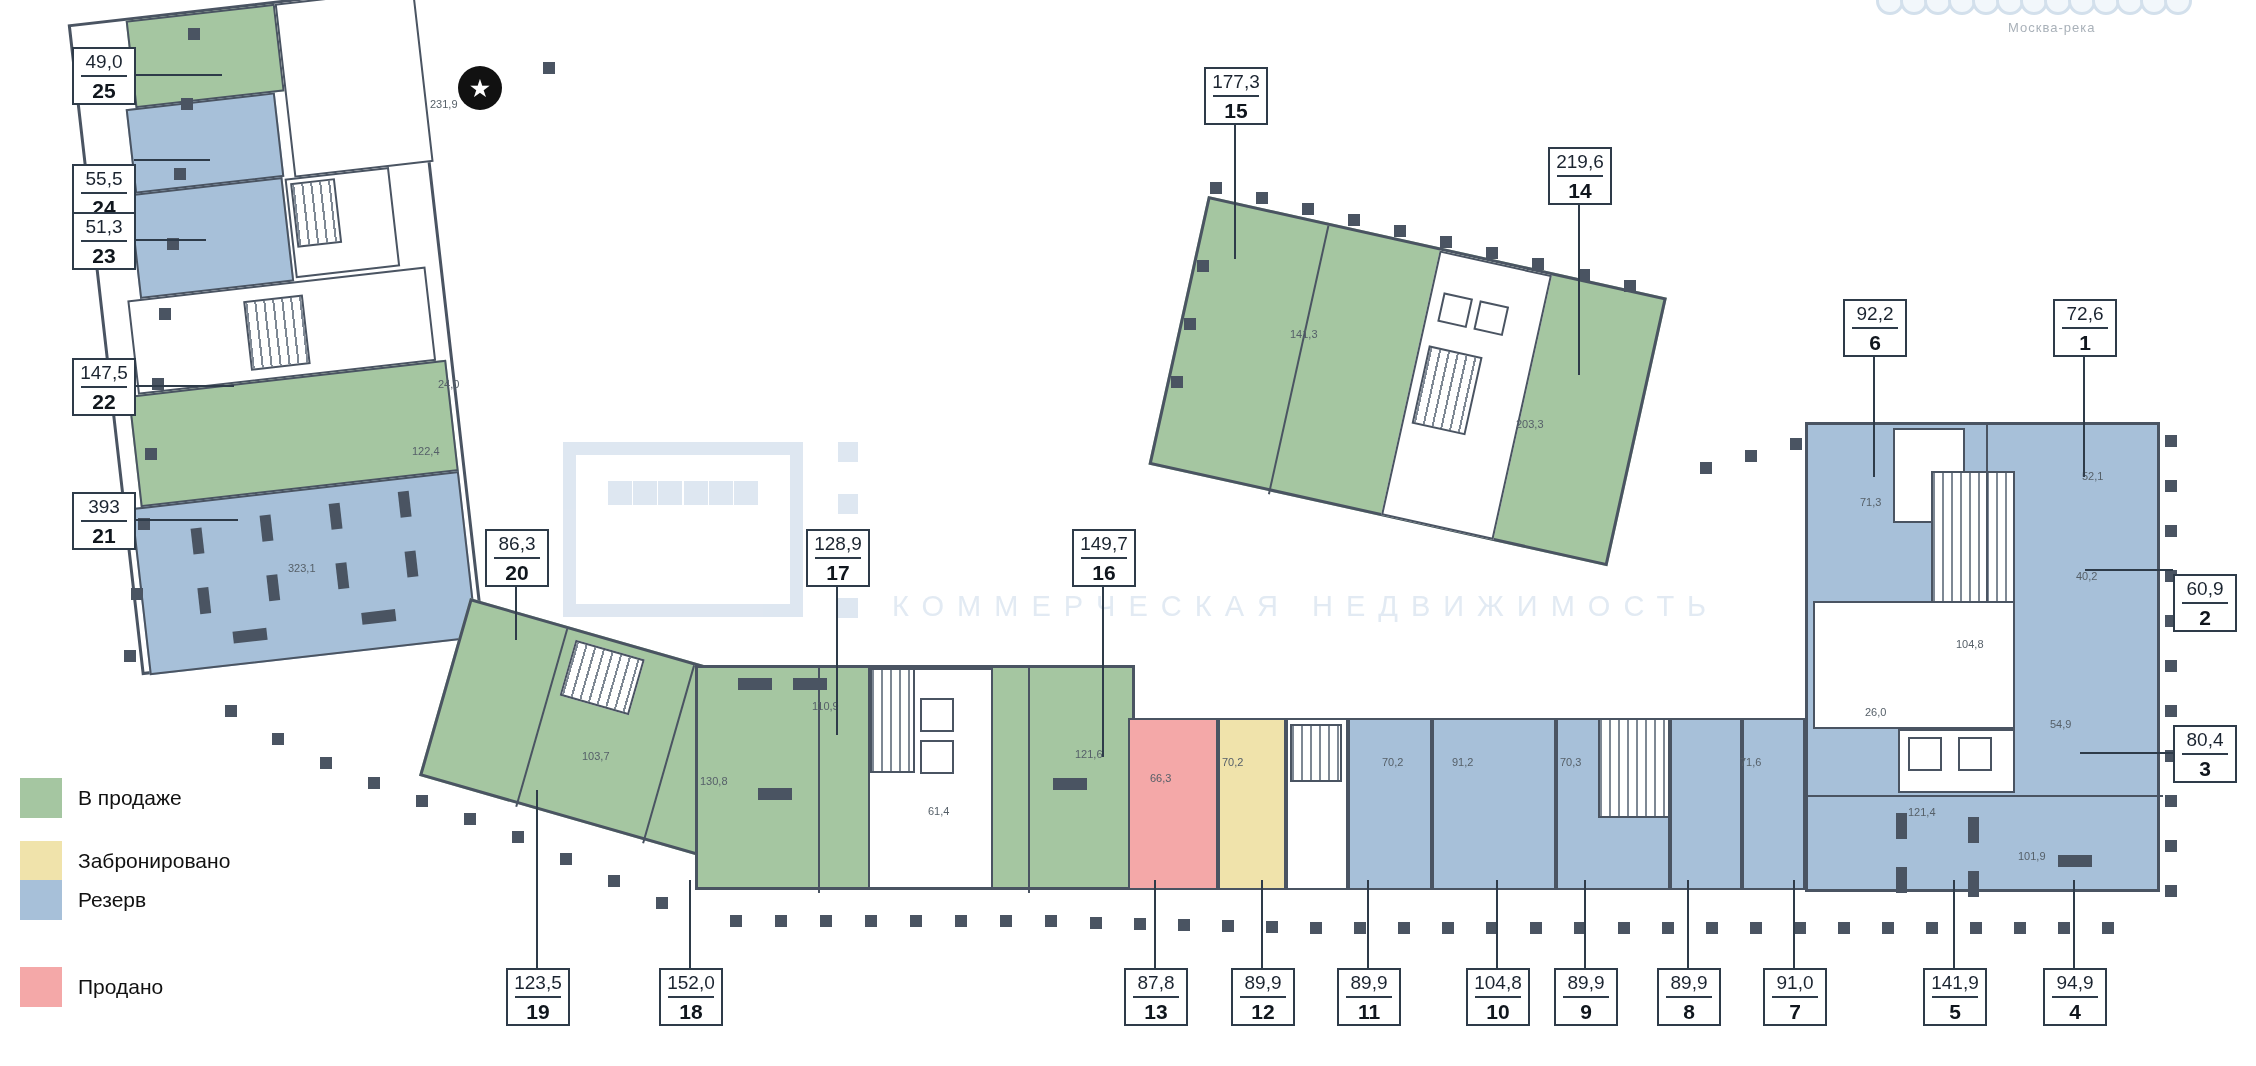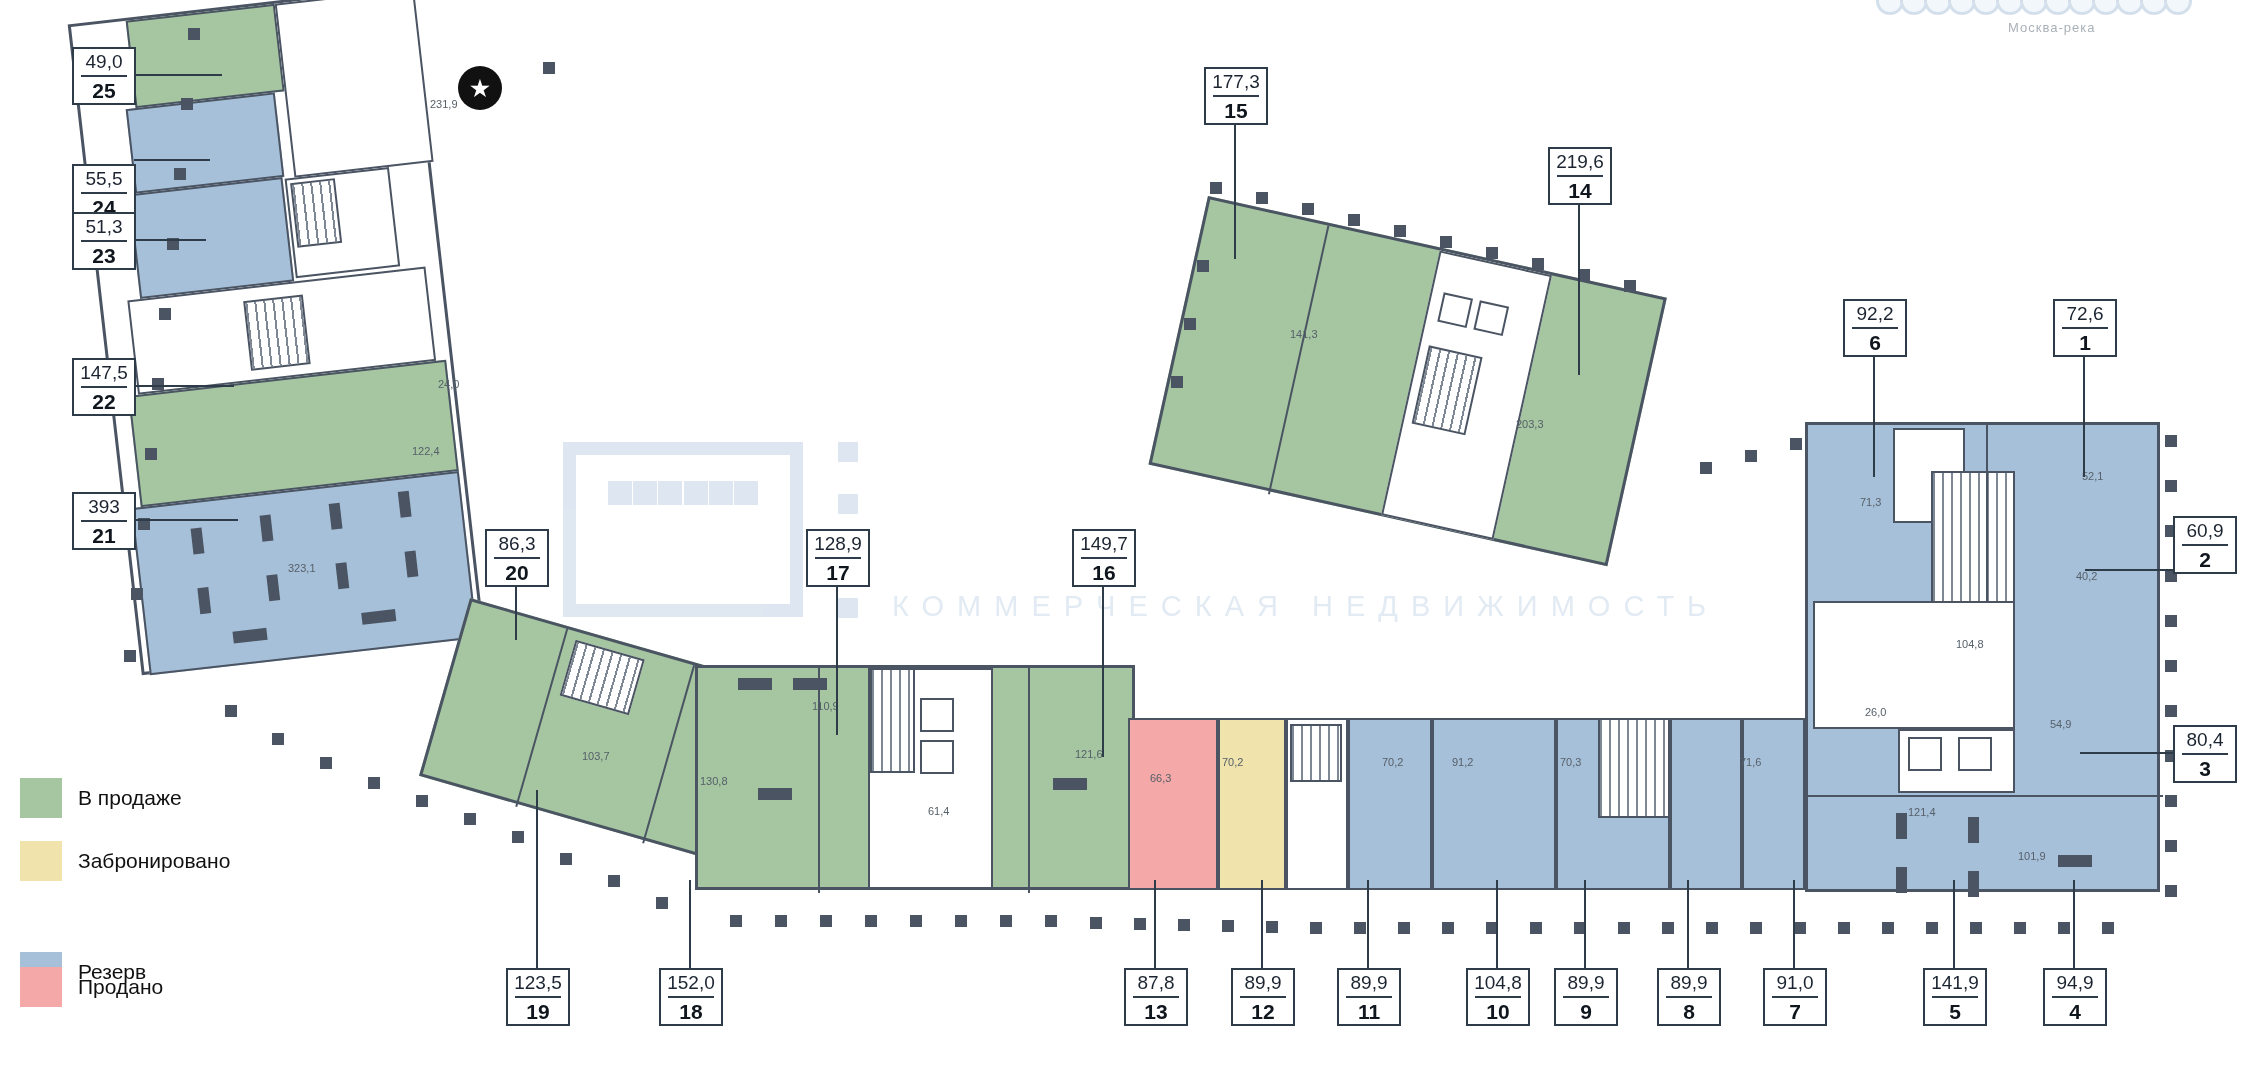--- a/index.html
+++ b/index.html
@@ -349,21 +349,21 @@
         <span class="sep"></span>
         <span class="n">6</span>
       </div>
       <div class="leader" style="left: 2083px; top: 355px; width: 2px; height: 122px;"></div>
       <div class="callout" style="left: 2053px; top: 299px;">
         <span class="a">72,6</span>
         <span class="sep"></span>
         <span class="n">1</span>
       </div>
       <div class="leader" style="left: 2085px; top: 569px; width: 88px; height: 2px;"></div>
-      <div class="callout" style="left: 2173px; top: 516px;">
+      <div class="callout" style="left: 2173px; top: 574px;">
         <span class="a">60,9</span>
         <span class="sep"></span>
         <span class="n">2</span>
       </div>
       <div class="leader" style="left: 2080px; top: 752px; width: 93px; height: 2px;"></div>
       <div class="callout" style="left: 2173px; top: 725px;">
         <span class="a">80,4</span>
         <span class="sep"></span>
         <span class="n">3</span>
       </div>
@@ -436,21 +436,21 @@
     </div>
   <div id="legend">
       <div class="lg-row" style="top: 778px;">
         <div class="lg-sw" style="background: rgb(165, 198, 161);"></div>
         <span class="lg-tx">В продаже</span>
       </div>
       <div class="lg-row" style="top: 841px;">
         <div class="lg-sw" style="background: rgb(240, 227, 171);"></div>
         <span class="lg-tx">Забронировано</span>
       </div>
-      <div class="lg-row" style="top: 952px;">
+      <div class="lg-row" style="top: 880px;">
         <div class="lg-sw" style="background: rgb(167, 192, 217);"></div>
         <span class="lg-tx">Резерв</span>
       </div>
       <div class="lg-row" style="top: 967px;">
         <div class="lg-sw" style="background: rgb(244, 168, 168);"></div>
         <span class="lg-tx">Продано</span>
       </div>
     </div>
 
 </div>

